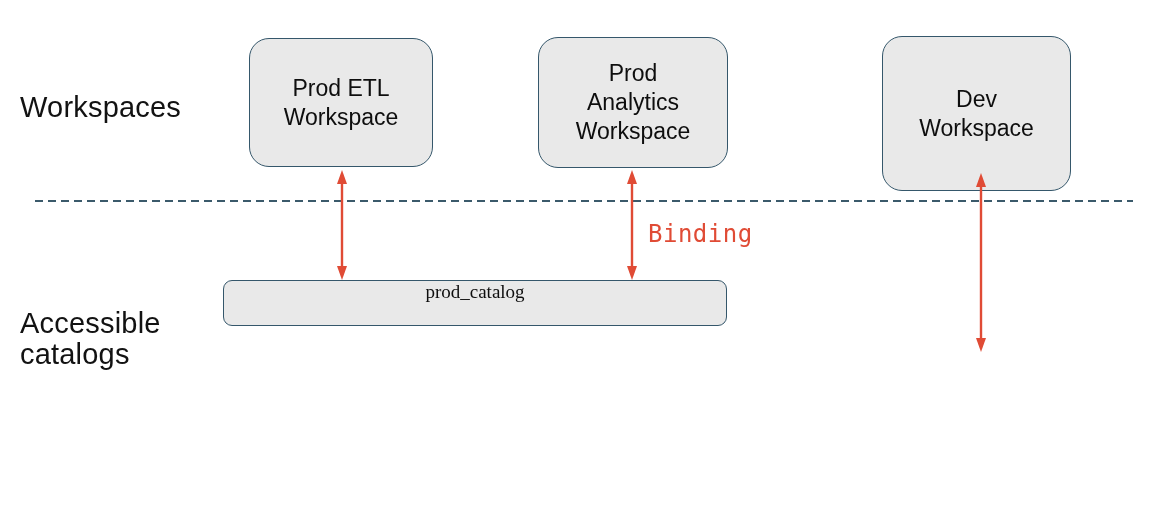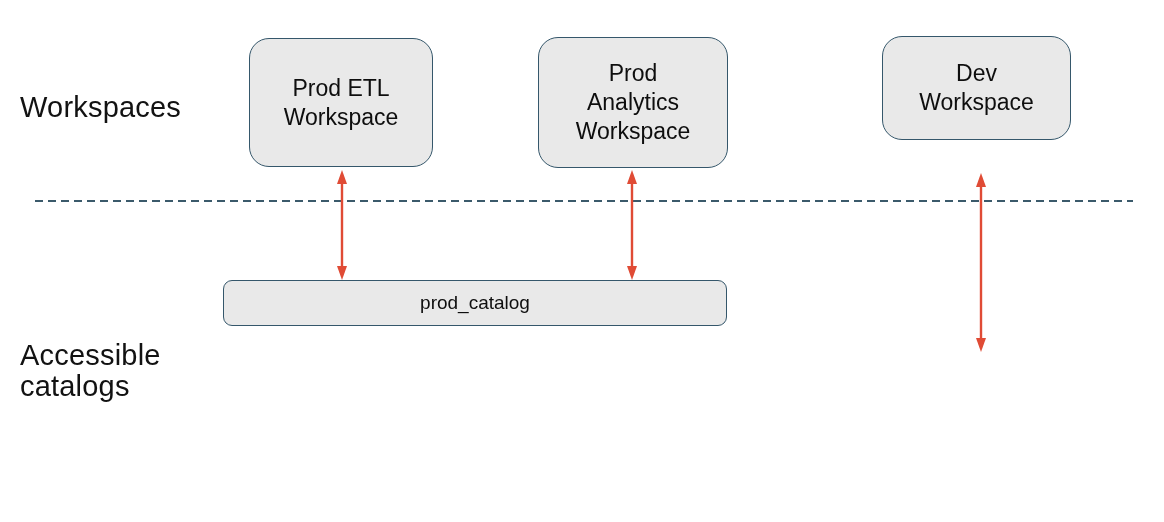--- a/index.html
+++ b/index.html
@@ -18,35 +18,35 @@
   }
   .row-label {
     position: absolute;
     font-size: 29px;
     line-height: 31px;
     color: var(--text, #121212);
     white-space: pre-line;
     letter-spacing: 0.2px;
   }
   .row-label.workspaces { left: 20px; top: 92px; }
-  .row-label.catalogs   { left: 20px; top: 308px; margin-top: 32px; }
+  .row-label.catalogs   { left: 20px; top: 308px; }
 
   .wbox {
     position: absolute;
     background: var(--box-fill, #e9e9e9);
     border: 1.6px solid var(--box-border, #35576b);
     border-radius: 20px;
     display: flex;
     align-items: center;
     justify-content: center;
     box-sizing: border-box;
   }
   .wbox-1 { left: 249px; top: 38px;  width: 184px; height: 129px; }
   .wbox-2 { left: 538px; top: 37px;  width: 190px; height: 131px; }
-  .wbox-3 { left: 882px; top: 36px;  width: 189px; height: 104px; }
+  .wbox-3 { left: 882px; top: 36px;  width: 189px; height: 155px; }
   .wbox-label {
     font-size: 23px;
     line-height: 29px;
     text-align: center;
     white-space: pre-line;
     color: #0e0e0e;
   }
 
   .divider {
     position: absolute;
@@ -78,23 +78,24 @@
     color: var(--accent, #e04b35);
     letter-spacing: 0.5px;
   }
 
   .cbar {
     position: absolute;
     background: var(--box-fill, #e9e9e9);
     border: 1.6px solid var(--box-border, #35576b);
     border-radius: 9px;
     display: flex;
-    align-items: center;
+    align-items: flex-start;
     justify-content: center;
     box-sizing: border-box;
+    font-family: Liberation Serif, serif;
   }
   .cbar-prod { left: 223px; top: 280px; width: 504px; height: 46px; }
   .cbar-dev  { left: 847px; top: 352px; width: 270px; height: 47px; }
   .cbar-label {
     font-size: 19px;
     color: #0e0e0e;
   }
 </style>
 </head>
 <body>
@@ -126,20 +127,21 @@
     <polygon points="8,0 3,14 13,14" fill="currentColor"></polygon>
     <polygon points="8,110 3,96 13,96" fill="currentColor"></polygon>
   </svg>
 
   <svg class="arrow arrow-2" width="16" height="110" viewBox="0 0 16 110">
     <line x1="8" y1="11" x2="8" y2="99" stroke="currentColor" stroke-width="2.4"></line>
     <polygon points="8,0 3,14 13,14" fill="currentColor"></polygon>
     <polygon points="8,110 3,96 13,96" fill="currentColor"></polygon>
   </svg>
 
+  <div class="binding">Binding</div>
 
   <svg class="arrow arrow-3" width="16" height="179" viewBox="0 0 16 179">
     <line x1="8" y1="11" x2="8" y2="168" stroke="currentColor" stroke-width="2.4"></line>
     <polygon points="8,0 3,14 13,14" fill="currentColor"></polygon>
     <polygon points="8,179 3,165 13,165" fill="currentColor"></polygon>
   </svg>
 
   <div class="cbar cbar-prod">
     <span class="cbar-label">prod_catalog</span>
   </div>

